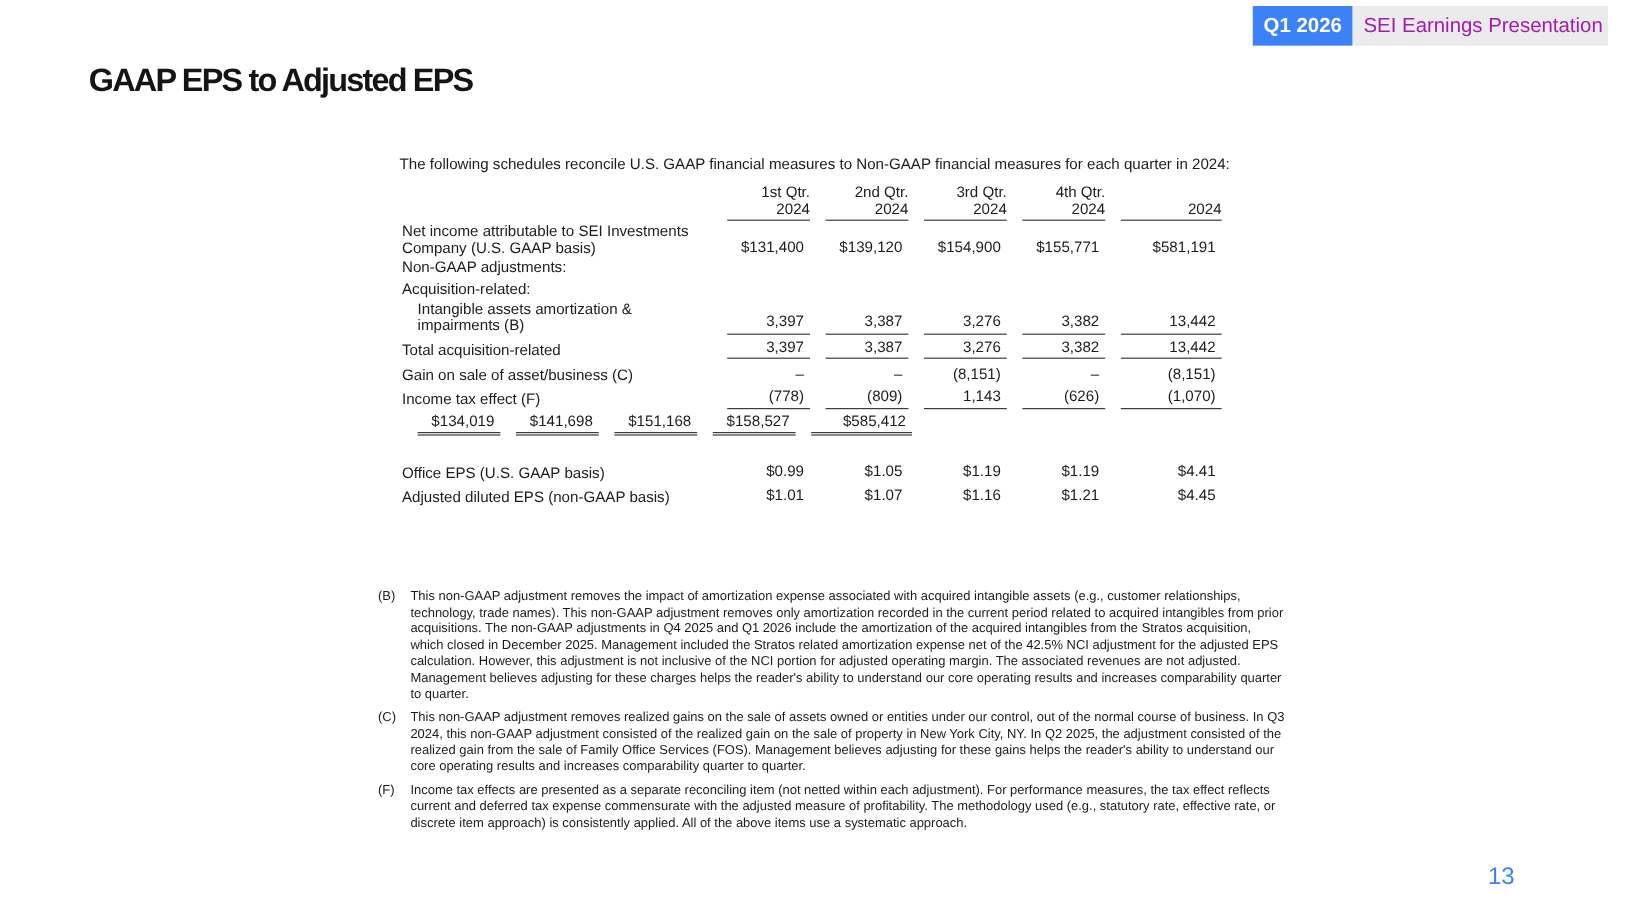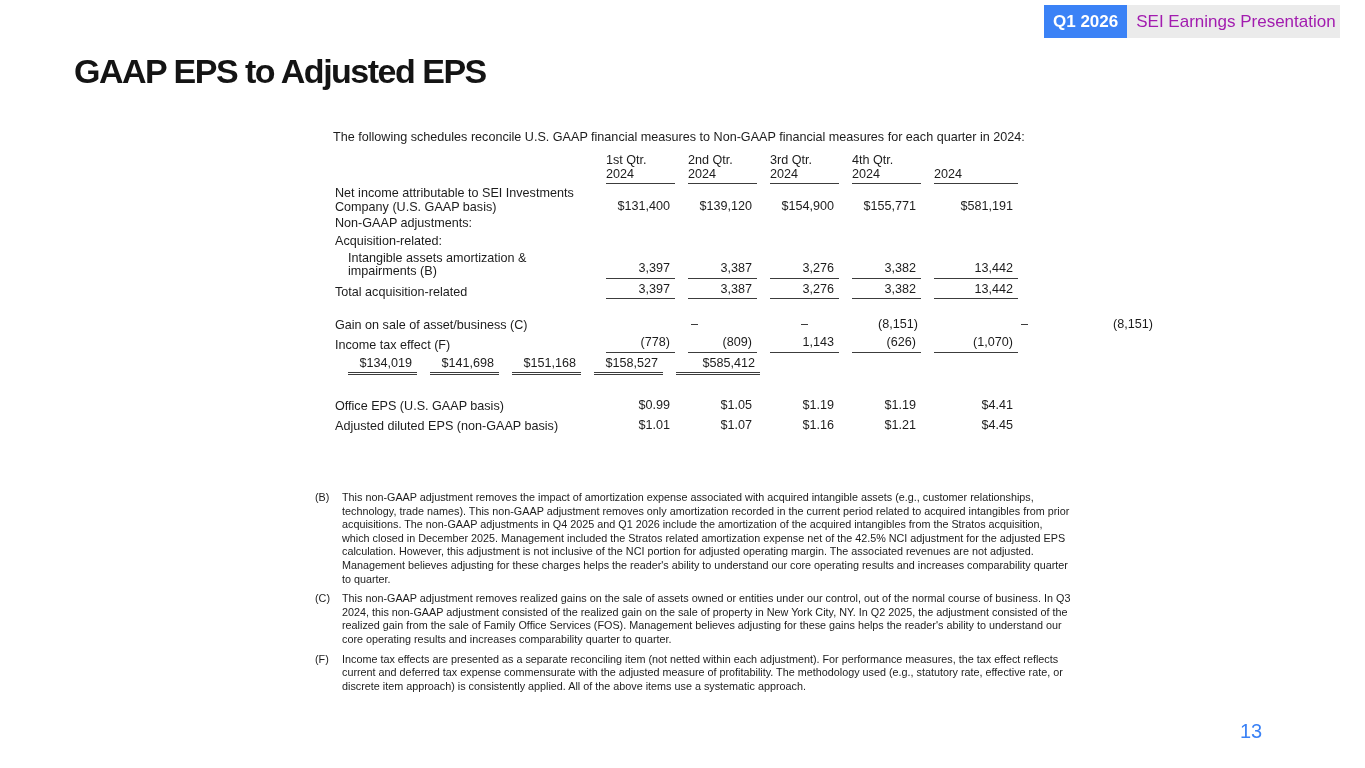--- a/index.html
+++ b/index.html
@@ -23,21 +23,21 @@
     display:flex; align-items:center; padding:0 9px; flex:none;
   }
   .topbar-title {
     font-size:17px; display:flex; align-items:center; padding-left:9px; color:#a21caf;
     white-space:nowrap;
   }
 
   
   .title {
     position:absolute; left:74px; top:52px;
-    font-size:34px; font-weight:bold; letter-spacing:-1.5px; color:#141414;
+    font-size:27px; font-weight:bold; letter-spacing:-1.5px; color:#141414;
     white-space:nowrap;
   }
 
   
   .intro {
     position:absolute; left:333px; top:130px;
     font-size:12.6px; white-space:nowrap; color:#1c1c1c;
   }
 
   
@@ -46,24 +46,24 @@
     font-size:12.6px; line-height:13.6px; color:#1c1c1c;
   }
   .trow { display:flex; align-items:flex-end; }
   .tlabel { width:258px; flex:none; }
   .tlabel.ind { padding-left:13px; }
   .tv {
     width:69px; margin-left:13px; flex:none;
     text-align:right; padding-right:5px; padding-bottom:1px;
   }
   .tv.w { width:84px; }
-  .hcell { text-align:left; padding-right:0; }
+  .hcell { text-align:right; padding-right:0; }
   .u  { border-bottom:1.5px solid #3c3c3c; padding-bottom:2px; }
   .uu { border-bottom:3.5px double #3c3c3c; padding-bottom:2px; }
-  .mt3{ margin-top:3px; } .mt4{ margin-top:4px; } .mt5{ margin-top:5px; } .mt7{ margin-top:19px;gap:28px; }
+  .mt3{ margin-top:3px; } .mt4{ margin-top:4px; } .mt5{ margin-top:5px; } .mt7{ margin-top:7px; }
   .spacer24 { height:24px; }
 
   
   .footnotes {
     position:absolute; left:315px; top:491px; width:756px;
     font-size:10.8px; line-height:13.6px; color:#1c1c1c;
   }
   .fn { display:flex; margin-bottom:6px; }
   .fn-label { width:27px; flex:none; }
   .fn-text { flex:1; }

